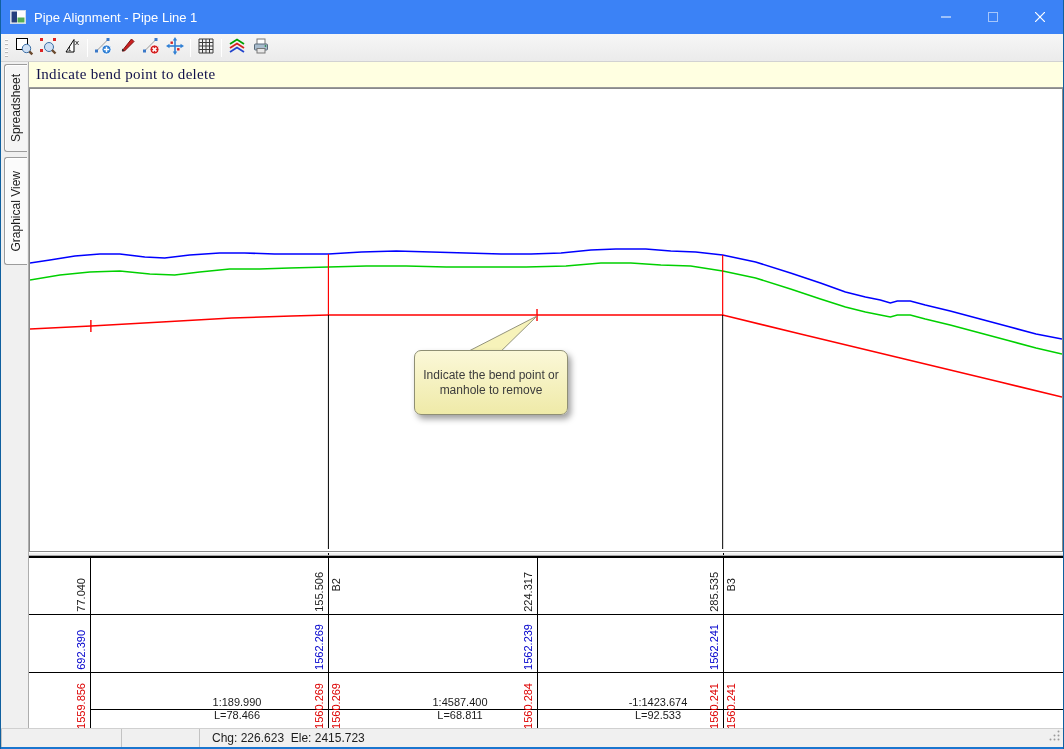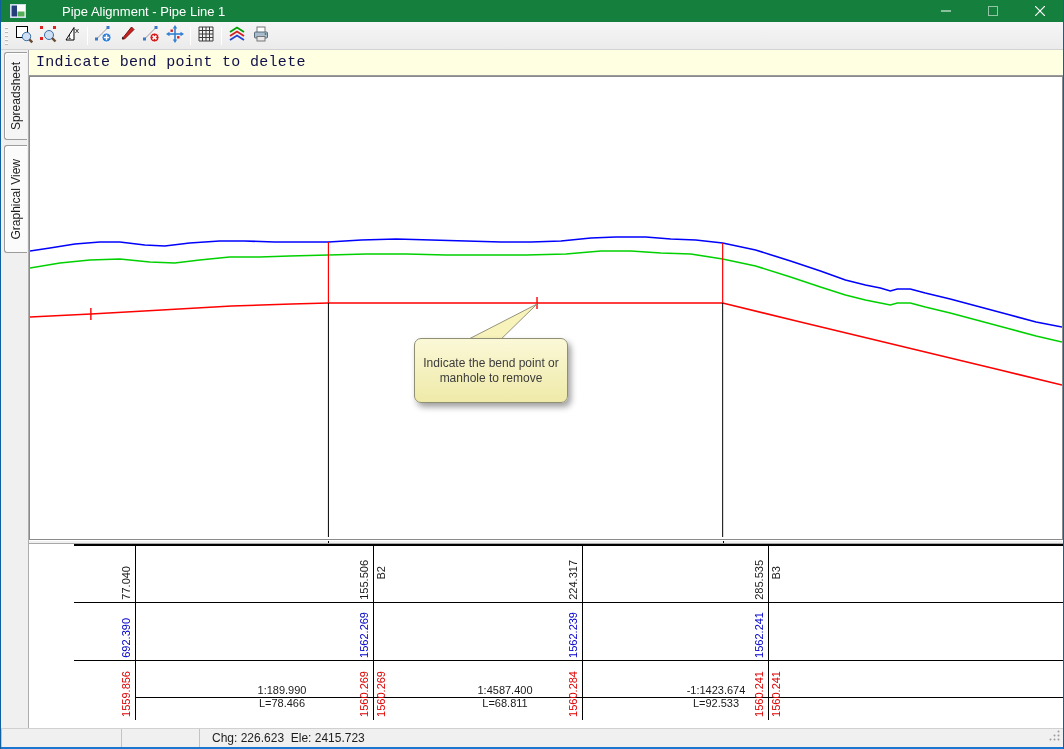--- a/index.html
+++ b/index.html
@@ -1,20 +1,20 @@
 <!DOCTYPE html>
 <html><head>
 <meta charset="utf-8">
 <style>
   * { margin:0; padding:0; box-sizing:border-box; cursor:default; user-select:none; }
   html,body { width:1064px; height:749px; overflow:hidden; font-family:"Liberation Sans", sans-serif; background:#fff; }
   .window { width:1064px; height:749px; border-left:1px solid #10609f; border-right:1px solid #10609f; display:flex; flex-direction:column; }
 
   
-  .titlebar { height:22px; background:#15803d; display:flex; align-items:center; color:#fff; flex:0 0 auto;gap:28px; }
+  .titlebar { height:34px; background:#3b82f6; display:flex; align-items:center; color:#fff; flex:0 0 auto; }
   .appicon { margin:0 8px 0 9px; display:flex; }
   .title { font-size:13px; }
   .winbtns { margin-left:auto; display:flex; height:100%; }
   .wbtn { width:47px; height:100%; display:flex; align-items:center; justify-content:center; }
   .wbtn.dim svg { opacity:.55; }
 
   
   .toolbar { height:28px; background:linear-gradient(#f6f6f6,#ebebeb); border-bottom:1px solid #d2d2d2; display:flex; align-items:center; flex:0 0 auto; padding-left:2px; }
   .tgrip { width:5px; height:20px; margin:0 3px 0 1px;
      background:repeating-linear-gradient(#fff 0 1px,#b9b9b9 1px 2px,transparent 2px 4px); background-size:3px 4px; background-repeat:repeat-y; background-position:1px 1px; }
@@ -25,34 +25,34 @@
   .content { flex:1 1 auto; display:flex; min-height:0; }
   .tabstrip { width:28px; background:#f0f0f0; border-right:1px solid #adadad; padding-top:2px; flex:0 0 auto; }
   .vtab { width:23px; margin-left:3px; background:#f5f5f5; border:1px solid #9c9c9c; border-right:none; border-radius:3px 0 0 3px;
           display:flex; align-items:center; justify-content:center; box-shadow:inset 1px 1px 0 #fff; }
   .vtab .vtxt { writing-mode:vertical-rl; transform:rotate(180deg); font-size:12px; color:#1a1a1a; white-space:nowrap; }
   .vtab.t1 { height:88px; margin-bottom:5px; }
   .vtab.t2 { height:108px; background:#fbfbfb; }
 
   .main { width:1036px; display:flex; flex-direction:column; }
   .messagebar { height:26px; background:#ffffe1; border-bottom:1px solid #9a9a9a; display:flex; align-items:center; padding-left:7px; flex:0 0 auto; }
-  .messagebar span { font-family:Liberation Mono, monospace; font-size:15px; color:#10104a; letter-spacing:.3px; }
+  .messagebar span { font-family:Liberation Serif, serif; font-size:15px; color:#10104a; letter-spacing:.3px; }
 
   .graph { height:464px; background:#fff; border:1px solid #8a8a8a; position:relative; flex:0 0 auto; }
   .graph svg { position:absolute; left:0; top:0; width:100%; height:100%; }
 
   .tooltip { position:absolute; left:384px; top:261px; width:154px; height:65px; border:1px solid #8f8f74; border-radius:7px;
              background:linear-gradient(#fbf8d8,#efeaa8); box-shadow:3px 4px 6px rgba(0,0,0,.38);
              display:flex; flex-direction:column; align-items:center; justify-content:center; z-index:5; }
   .tooltip div { font-size:12px; color:#3c3c3c; line-height:15px; text-align:center; }
 
   .splitter { height:4px; background:#f0f0f0; border-top:1px solid #fff; border-bottom:1px solid #a8a8a8; position:relative; flex:0 0 auto; }
   .smark { position:absolute; top:0; bottom:0; width:1px; background:#000; }
 
-  .band { height:176px; background:#fff; position:relative; border-top:2px solid #000; flex:0 0 auto; overflow:hidden;margin-left:45px; }
+  .band { height:176px; background:#fff; position:relative; border-top:2px solid #000; flex:0 0 auto; overflow:hidden; }
   .hb { position:absolute; left:0; right:0; height:1px; background:#000; }
   .hb1 { top:56px; } .hb2 { top:114px; }
   .midline { position:absolute; top:151px; left:61px; right:0; height:1px; background:#000; }
   .vline { position:absolute; top:0; bottom:0; width:1px; background:#000; }
   .vt { position:absolute; writing-mode:vertical-rl; transform:rotate(180deg); font-size:11px; line-height:13px; white-space:nowrap; }
   .c-black { color:#1a1a1a; } .c-blue { color:#0000cc; } .c-red { color:#dd0000; }
   .grad { position:absolute; top:138px; width:180px; text-align:center; font-size:11px; line-height:13px; color:#1a1a1a; }
 
   
   .statusbar { height:19px; background:#f0f0f0; border-top:1px solid #d0d0d0; display:flex; position:relative; flex:0 0 auto; font-size:12px; color:#1c1c1c; }
@@ -252,21 +252,21 @@
           <div class="vt c-red" style="left: 679px; bottom: 3px;">1560.241</div>
           <div class="vt c-red" style="left: 696px; bottom: 3px;">1560.241</div>
           <div class="grad" style="left: 118px;">
             <div>1:189.990</div>
             <div>L=78.466</div>
           </div>
           <div class="grad" style="left: 341px;">
             <div>1:4587.400</div>
             <div>L=68.811</div>
           </div>
-          <div class="grad" style="left: 552px;">
+          <div class="grad" style="left: 539px;">
             <div>-1:1423.674</div>
             <div>L=92.533</div>
           </div>
         </div>
     </div>
   </div>
 
   <div class="statusbar">
     <div class="sp sp2"></div>
     <div class="sp sp3"></div>

